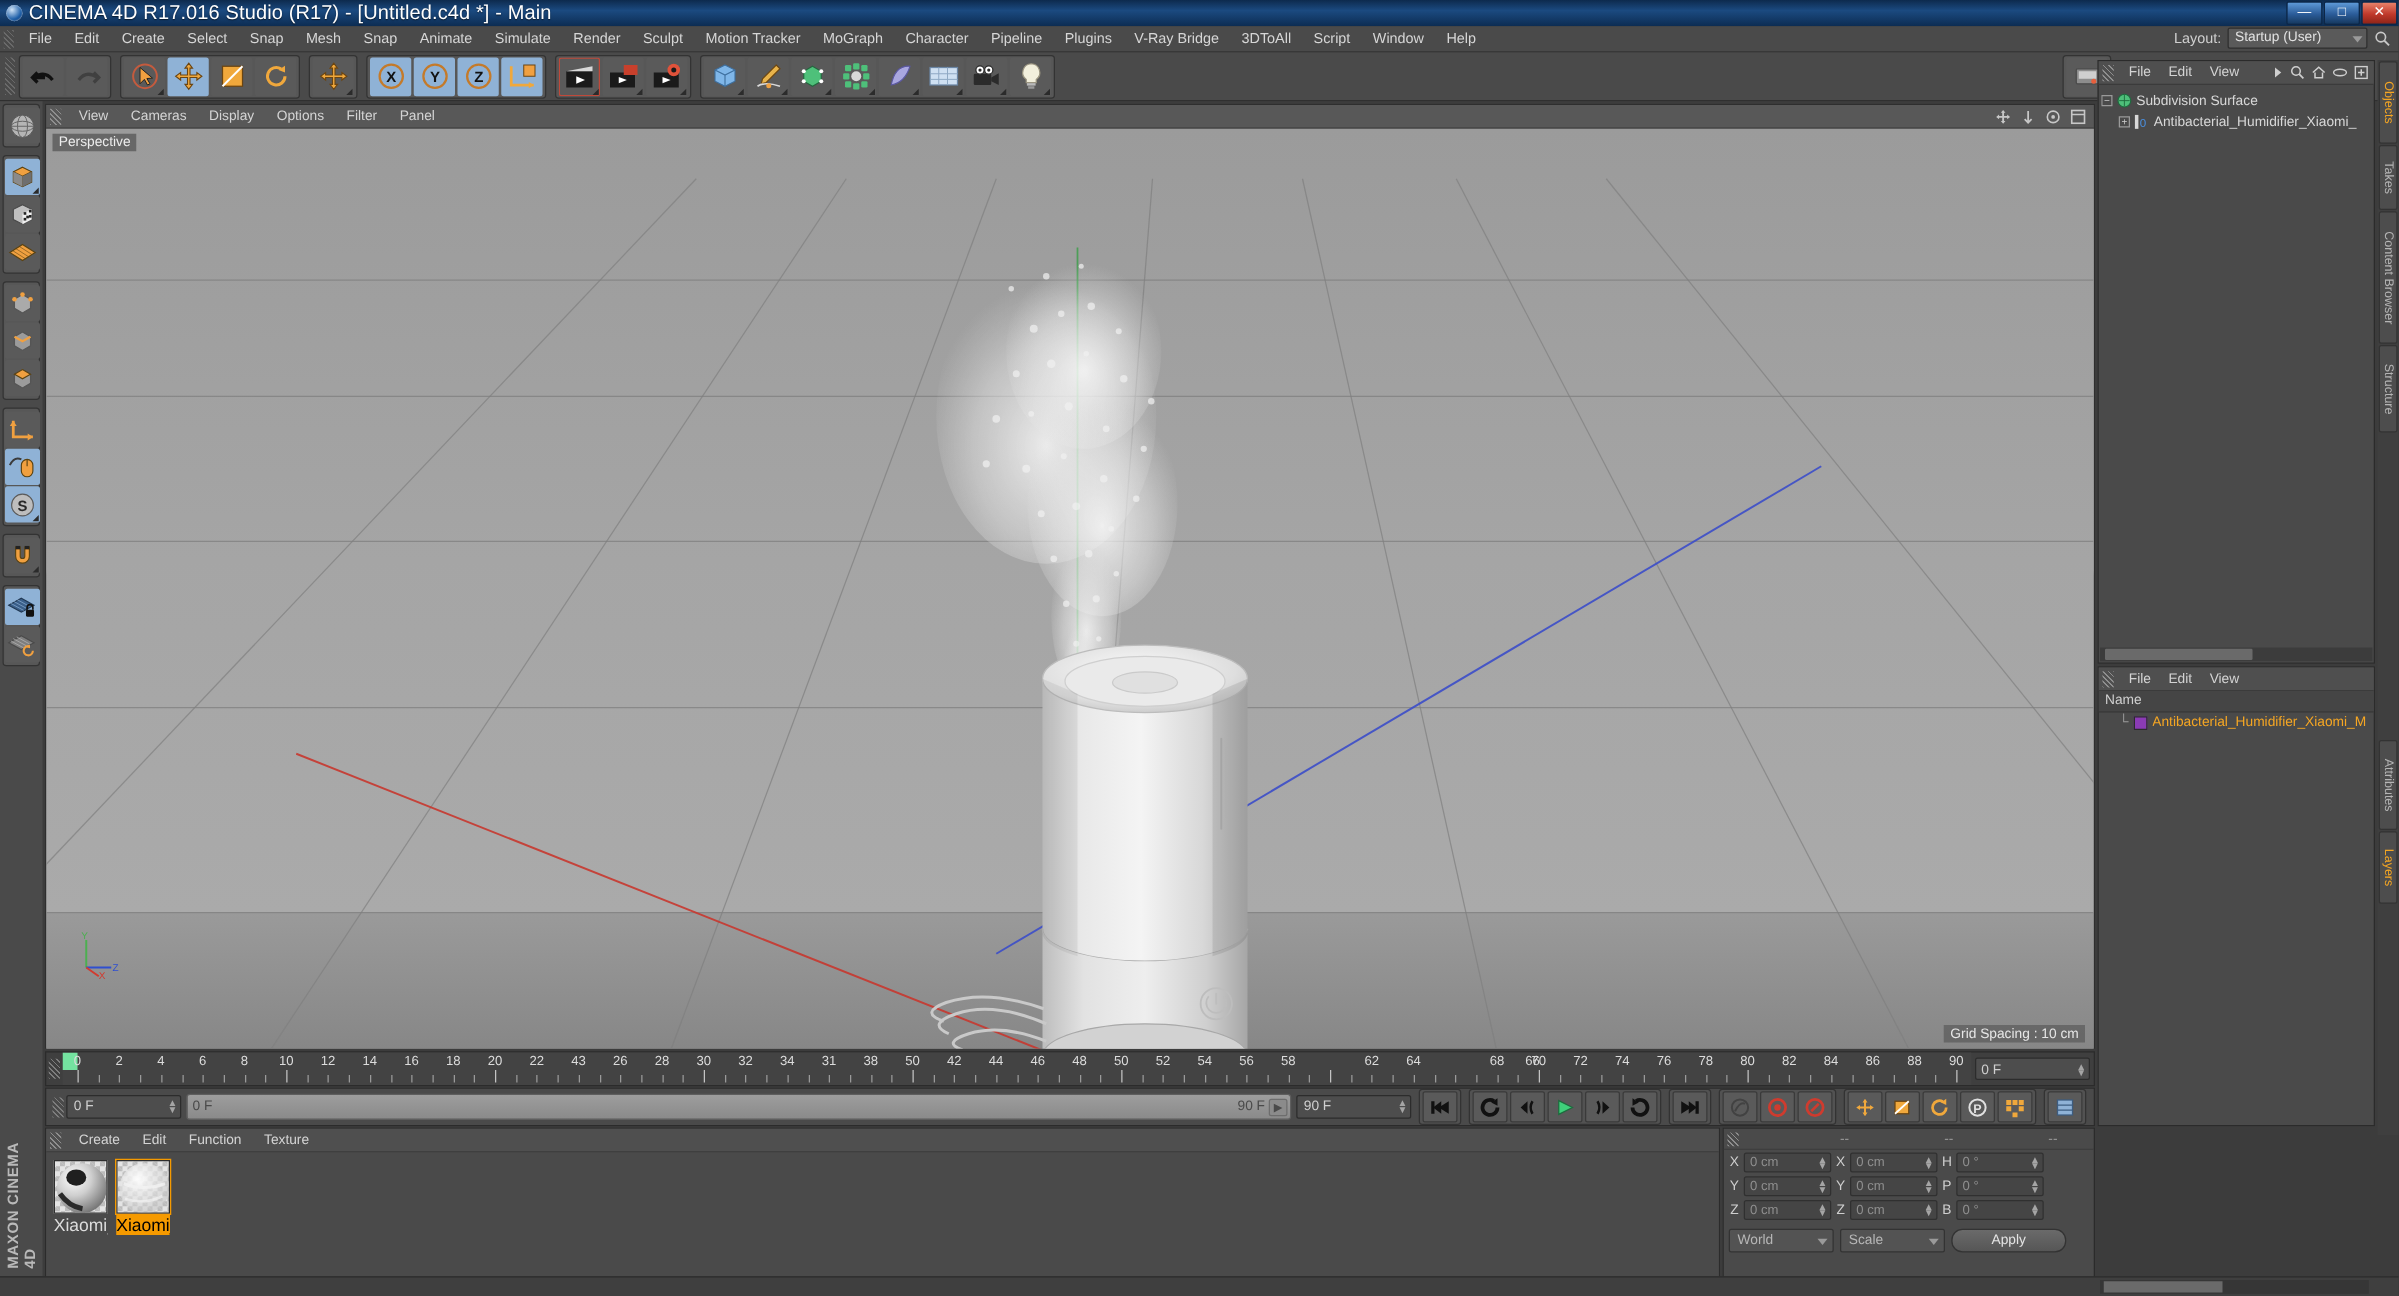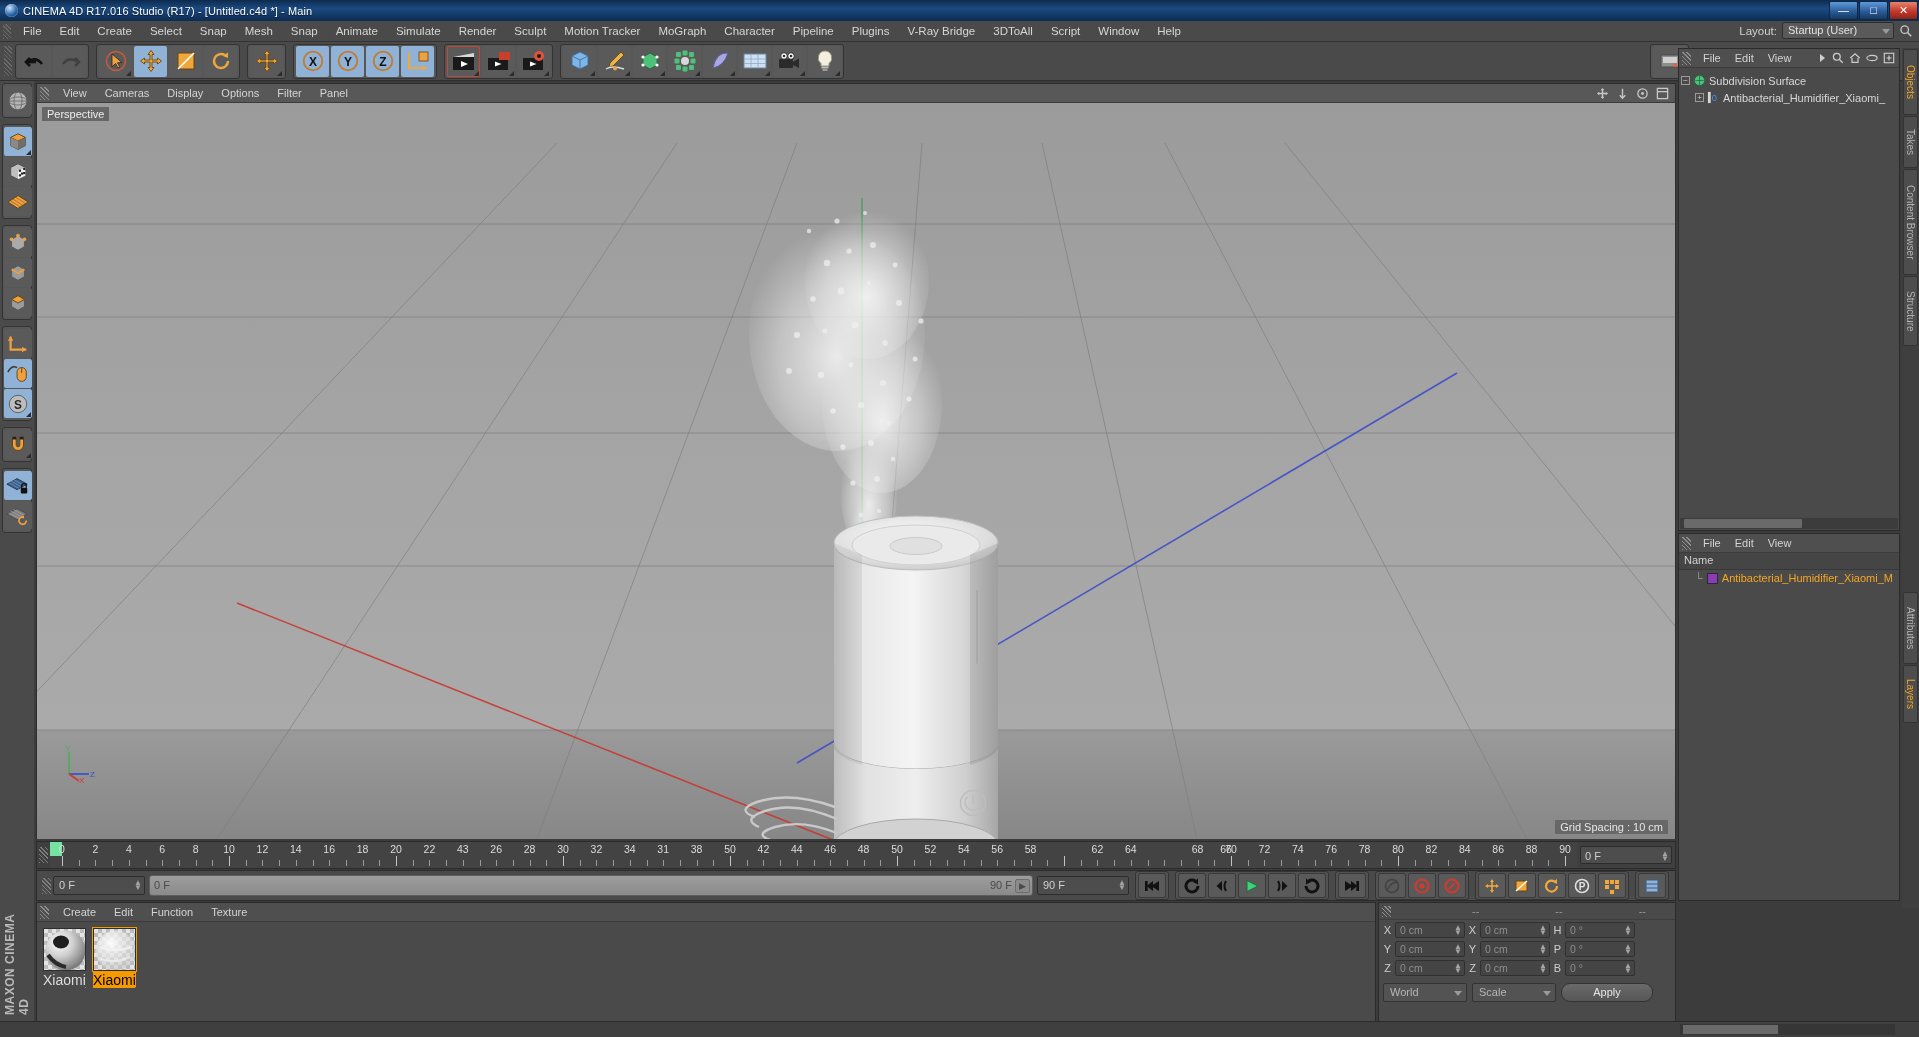--- a/index.html
+++ b/index.html
@@ -17,21 +17,21 @@
     position: absolute; left: 0; top: 0; width: 1919px; height: 21px;
     background: linear-gradient(to bottom, #0d2a4d 0%, #1b4a80 40%, #0c2c52 100%);
     display: flex; align-items: center;
   }
   .titlebar .ticon {
     width: 13px; height: 13px; margin: 0 5px 0 5px; border-radius: 50%;
     background: radial-gradient(circle at 35% 30%, #cfe3f7, #1e5fa8 60%, #0c2d5e);
     box-shadow: inset 0 0 1px #fff;
   }
   .titlebar .ttext {
-    color: #ffffff; font-size: 11px; letter-spacing: .1px;
+    color: #ffffff; font-size: 16px; letter-spacing: .1px;
     text-shadow: 0 1px 1px rgba(0,0,0,.6);
   }
   .wbtns { position: absolute; right: 0; top: 0; display: flex; height: 21px; }
   .wbtn {
     width: 29px; height: 19px; margin: 1px 1px 0 0;
     background: linear-gradient(to bottom,#5e9ad8,#2b5c99 55%,#16395f);
     border: 1px solid #0d2747; border-radius: 2px;
     color: #fff; font-size: 11px; line-height: 17px; text-align: center;
   }
   .wbtn.close { background: linear-gradient(to bottom,#e8836b,#c0392b 55%,#8e2418); }

